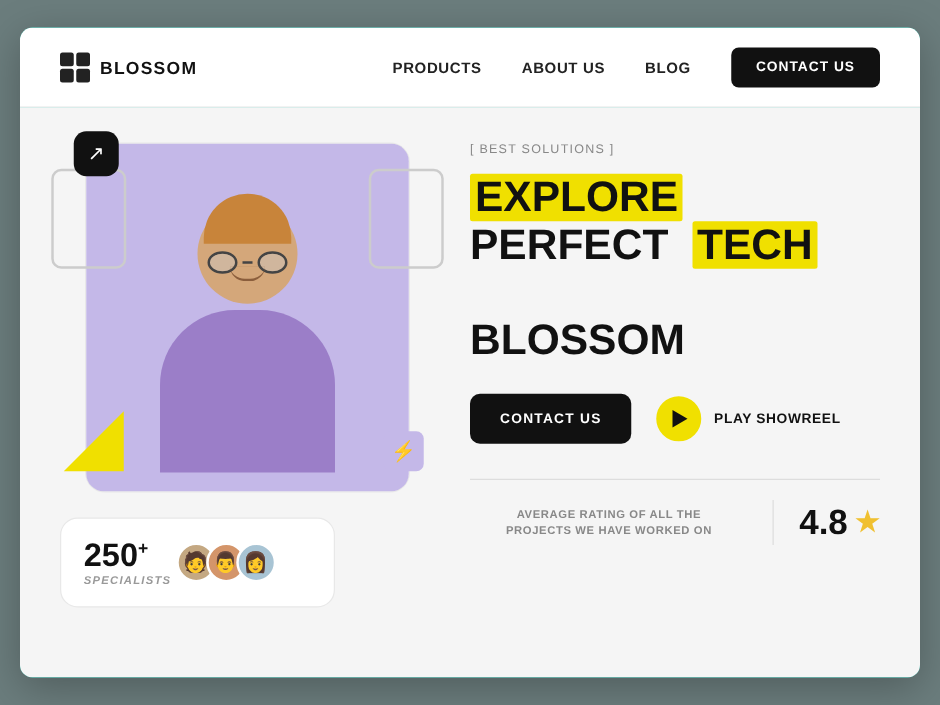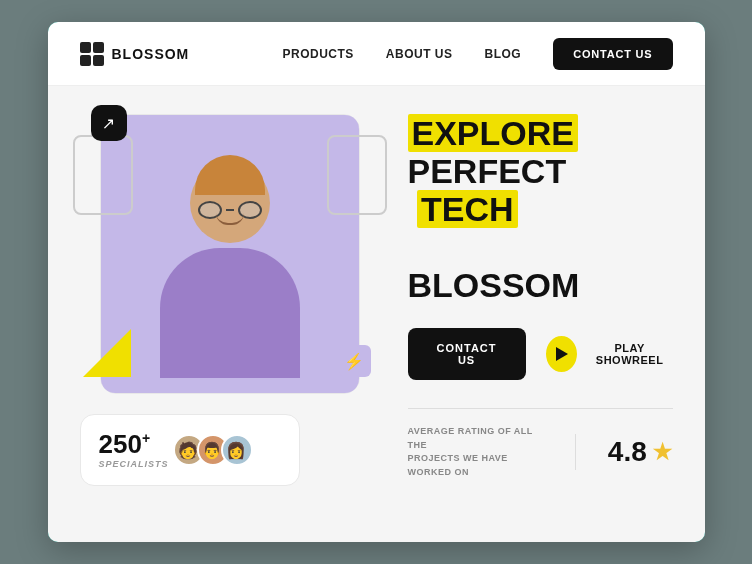--- a/index.html
+++ b/index.html
@@ -7,21 +7,21 @@
       width: 752px;
       height: 564px;
       background: #6b7d7d;
       display: flex;
       align-items: center;
       justify-content: center;
       font-family: 'Arial', sans-serif;
       overflow: hidden;
     }
     .browser-window {
-      width: 657px;
+      width: 720px;
       height: 520px;
       background: #14b8a6;
       border-radius: 10px;
       overflow: hidden;
       box-shadow: 0 8px 32px rgba(0,0,0,0.25);
     }
     
     .navbar {
       background: #fff;
       height: 64px;
@@ -381,21 +381,22 @@
     .divider-line {
       width: 100%;
       height: 1px;
       background: #ddd;
       margin-bottom: 16px;
     }
     
     .rating-row {
       display: flex;
       align-items: center;
-      gap: 12px;
+      gap: 0;
+      text-align: center;
     }
     .rating-text {
       font-size: 9px;
       font-weight: 700;
       color: #888;
       letter-spacing: 0.5px;
       line-height: 1.5;
       flex: 1;
     }
     .rating-divider {
@@ -487,20 +488,21 @@
           </div>
           <div class="avatar avatar-3">
             <div class="avatar-face">👩</div>
           </div>
         </div>
       </div>
 
     </div>
 
     <div class="right-column">
+      <p class="tagline">[ BEST SOLUTIONS ]</p>
 
       <div class="hero-headline">
         <span class="highlight-yellow">EXPLORE</span><br>
         <span>PERFECT</span>
         &nbsp;<span class="highlight-yellow">TECH</span><br>
         <br>
         <span>BLOSSOM</span>
       </div>
 
       <div class="hero-buttons">

